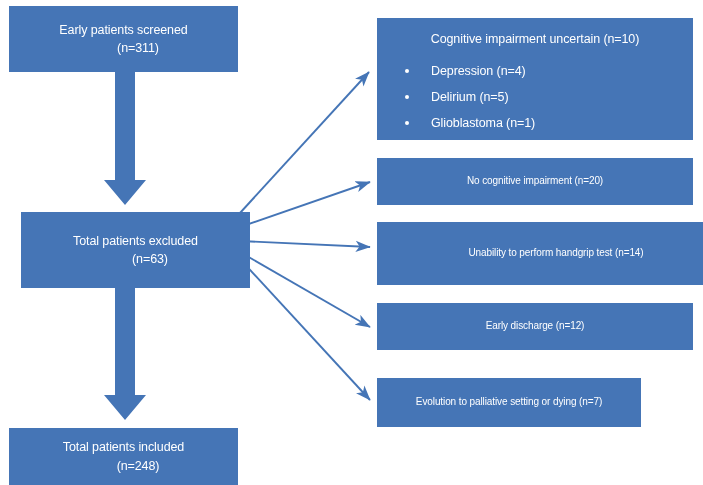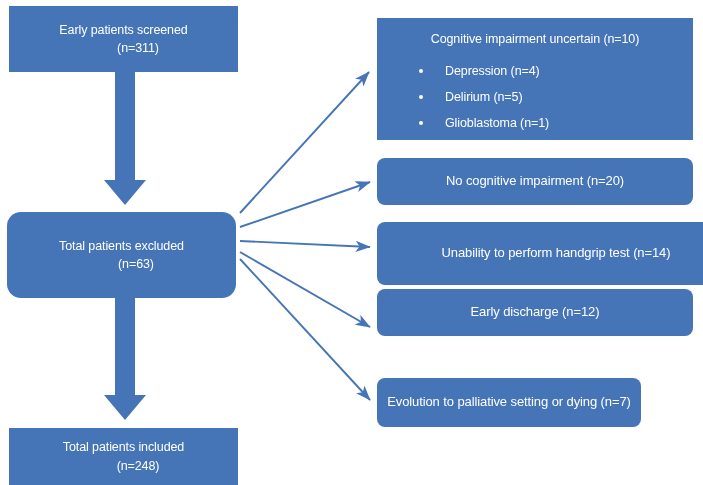--- a/index.html
+++ b/index.html
@@ -31,21 +31,21 @@
     padding: 4px 8px;
   }
   .node .line2 { display: block; margin-left: 29px; }
   .node-left { font-size: 12.5px; }
 
   
   .node-bullets {
     align-items: stretch;
     justify-content: flex-start;
     text-align: left;
-    padding: 12px 14px;
+    padding: 12px 0;
   }
   .bullets-title {
     text-align: center;
     width: 100%;
     margin-bottom: 10px;
     font-size: 12.5px;
   }
   .bullet-row {
     display: flex;
     align-items: center;
@@ -54,22 +54,21 @@
   }
   .bullet-dot {
     width: 4px;
     height: 4px;
     border-radius: 50%;
     background: #ffffff;
     margin-right: 22px;
     flex: 0 0 auto;
   }
   .node-single {
-    font-size: 13px;
-    border-radius: 8px;
+    font-size: 10px;
   }
 
   svg.overlay {
     position: absolute;
     left: 0;
     top: 0;
     width: 703px;
     height: 485px;
     pointer-events: none;
   }
@@ -109,21 +108,21 @@
     <g>
       <line x1="240" y1="259" x2="370" y2="400" stroke="#4575B6" stroke-width="1.9" marker-end="url(#thinhead)"></line>
     </g>
   </svg>
 
   <div class="node node-left" style="left:9px; top:6px; width:229px; height:66px;">
     <span>Early patients screened</span>
     <span class="line2">(n=311)</span>
   </div>
 
-  <div class="node node-left" style="left:7px; top:212px; width:229px; height:86px;border-radius:14px;">
+  <div class="node node-left" style="left:21px; top:212px; width:229px; height:76px;">
     <span>Total patients excluded</span>
     <span class="line2">(n=63)</span>
   </div>
 
   <div class="node node-left" style="left:9px; top:428px; width:229px; height:57px;">
     <span>Total patients included</span>
     <span class="line2">(n=248)</span>
   </div>
 
   <div class="node node-bullets" style="left:377px; top:18px; width:316px; height:122px;">
@@ -143,21 +142,21 @@
   </div>
 
   <div class="node node-single" style="left:377px; top:158px; width:316px; height:47px;">
     <span>No cognitive impairment (n=20)</span>
   </div>
 
   <div class="node node-single" style="left:377px; top:222px; width:358px; height:63px;">
     <span>Unability to perform handgrip test (n=14)</span>
   </div>
 
-  <div class="node node-single" style="left:377px; top:289px; width:316px; height:47px;">
+  <div class="node node-single" style="left:377px; top:303px; width:316px; height:47px;">
     <span>Early discharge (n=12)</span>
   </div>
 
   <div class="node node-single" style="left:377px; top:378px; width:264px; height:49px;">
     <span>Evolution to palliative setting or dying (n=7)</span>
   </div>
 
 </div>
 
 </body></html>

